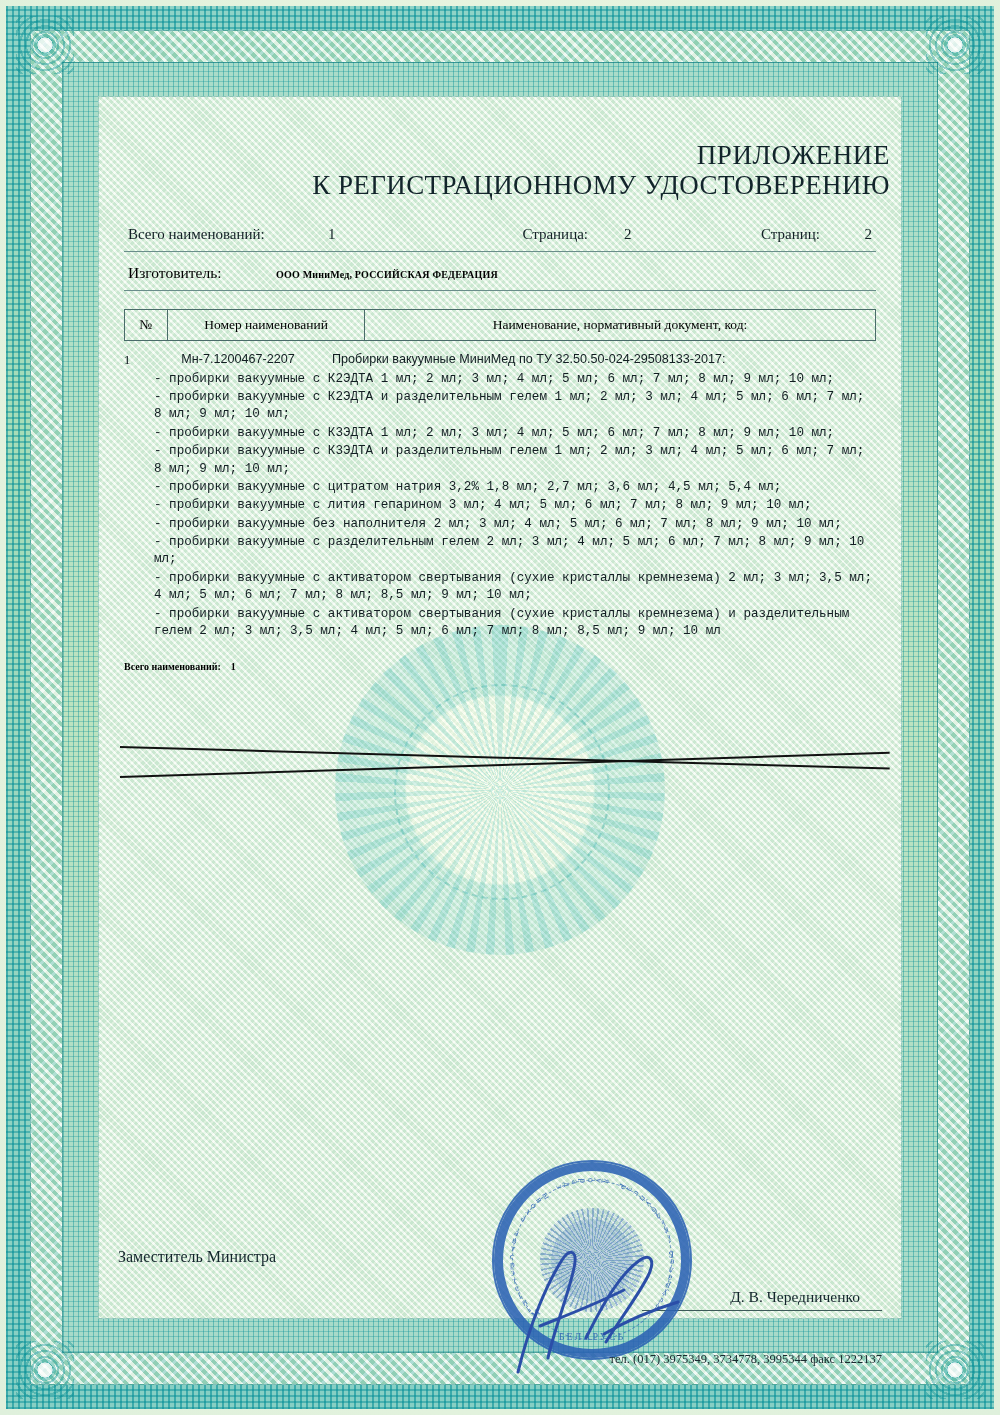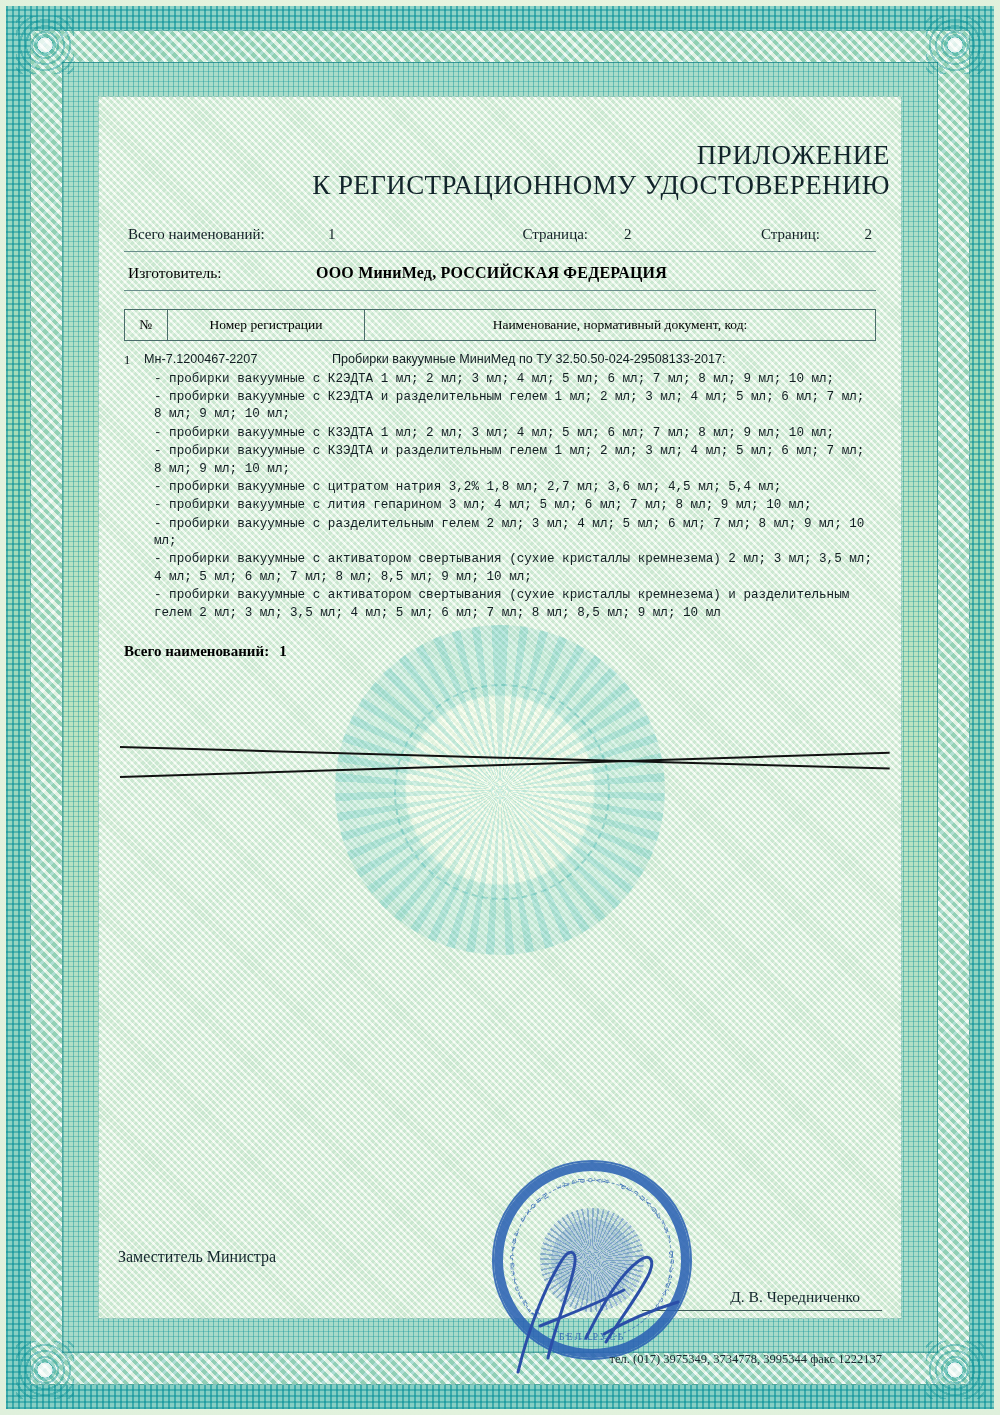--- a/index.html
+++ b/index.html
@@ -150,22 +150,22 @@
     margin: 8px 14px 0 14px;
   }
 
   .maker-row {
     display: flex;
     align-items: baseline;
     font-size: 15.5px;
     margin: 12px 0 0 0;
     padding: 0 18px;
   }
-  .maker-label { width: 162px; }
-  .maker-val { font-weight: bold; font-size: 16px; letter-spacing: .2px; margin-left: 26px; }
+  .maker-label { width: 148px; }
+  .maker-val { font-weight: bold; font-size: 10px; letter-spacing: .2px; }
 
   
   .tbl {
     margin: 18px 14px 0 14px;
     border: 1px solid #4a6b6a;
   }
   .tbl-head {
     display: flex;
     font-size: 13.5px;
   }
@@ -191,35 +191,36 @@
     line-height: 1.35;
   }
   .cell-no {
     width: 34px;
     text-align: center;
     font-family: "Liberation Serif", serif;
     font-size: 13.5px;
   }
   .cell-reg {
     width: 188px;
+    text-align: center;
   }
   .cell-name { flex: 1; }
 
   .items {
     font-family: "Liberation Sans", sans-serif;
     font-size: 12.6px;
     line-height: 1.38;
     margin: 1px 0 0 44px;
     padding-right: 16px;
   }
   .item { margin: 0 0 1px 0; font-family: Liberation Mono, monospace; }
 
   .total-row {
     margin: 14px 14px 0 14px;
-    font-size: 15px;
+    font-size: 10px;
     font-weight: bold;
     position: relative;
   }
   .total-row .tnum { font-weight: bold; margin-left: 10px; }
 
   .strike-lines {
     position: absolute;
     left: 110px;
     top: 0;
     width: 780px;
@@ -368,38 +369,39 @@
 
     <div class="maker-row">
       <span class="maker-label">Изготовитель:</span>
       <span class="maker-val">ООО МиниМед, РОССИЙСКАЯ ФЕДЕРАЦИЯ</span>
     </div>
     <div class="rule"></div>
 
     <div class="tbl">
       <div class="tbl-head">
         <div class="th th-no">№</div>
-        <div class="th th-reg">Номер регистрации</div>
+        <div class="th th-reg">Номер наименований</div>
         <div class="th th-name">Наименование, нормативный документ, код:</div>
       </div>
     </div>
 
     <div class="tbl-body">
       <div class="row-first">
         <div class="cell-no">1</div>
         <div class="cell-reg">Мн-7.1200467-2207</div>
         <div class="cell-name">Пробирки вакуумные МиниМед по ТУ 32.50.50-024-29508133-2017:</div>
       </div>
       <div class="items">
         <div class="item">- пробирки вакуумные с К2ЭДТА 1 мл; 2 мл; 3 мл; 4 мл; 5 мл; 6 мл; 7 мл; 8 мл; 9 мл; 10 мл;</div>
         <div class="item">- пробирки вакуумные с К2ЭДТА и разделительным гелем 1 мл; 2 мл; 3 мл; 4 мл; 5 мл; 6 мл; 7 мл; 8 мл; 9 мл; 10 мл;</div>
         <div class="item">- пробирки вакуумные с К3ЭДТА 1 мл; 2 мл; 3 мл; 4 мл; 5 мл; 6 мл; 7 мл; 8 мл; 9 мл; 10 мл;</div>
         <div class="item">- пробирки вакуумные с К3ЭДТА и разделительным гелем 1 мл; 2 мл; 3 мл; 4 мл; 5 мл; 6 мл; 7 мл; 8 мл; 9 мл; 10 мл;</div>
         <div class="item">- пробирки вакуумные с цитратом натрия 3,2% 1,8 мл; 2,7 мл; 3,6 мл; 4,5 мл; 5,4 мл;</div>
         <div class="item">- пробирки вакуумные с лития гепарином 3 мл; 4 мл; 5 мл; 6 мл; 7 мл; 8 мл; 9 мл; 10 мл;</div>
+        <div class="item">- пробирки вакуумные без наполнителя 2 мл; 3 мл; 4 мл; 5 мл; 6 мл; 7 мл; 8 мл; 9 мл; 10 мл;</div>
         <div class="item">- пробирки вакуумные с разделительным гелем 2 мл; 3 мл; 4 мл; 5 мл; 6 мл; 7 мл; 8 мл; 9 мл; 10 мл;</div>
         <div class="item">- пробирки вакуумные с активатором свертывания (сухие кристаллы кремнезема) 2 мл; 3 мл; 3,5 мл; 4 мл; 5 мл; 6 мл; 7 мл; 8 мл; 8,5 мл; 9 мл; 10 мл;</div>
         <div class="item">- пробирки вакуумные с активатором свертывания (сухие кристаллы кремнезема) и разделительным гелем 2 мл; 3 мл; 3,5 мл; 4 мл; 5 мл; 6 мл; 7 мл; 8 мл; 8,5 мл; 9 мл; 10 мл</div>
       </div>
     </div>
 
     <div class="total-row">
       <span>Всего наименований:</span><span class="tnum">1</span>
     </div>
 

